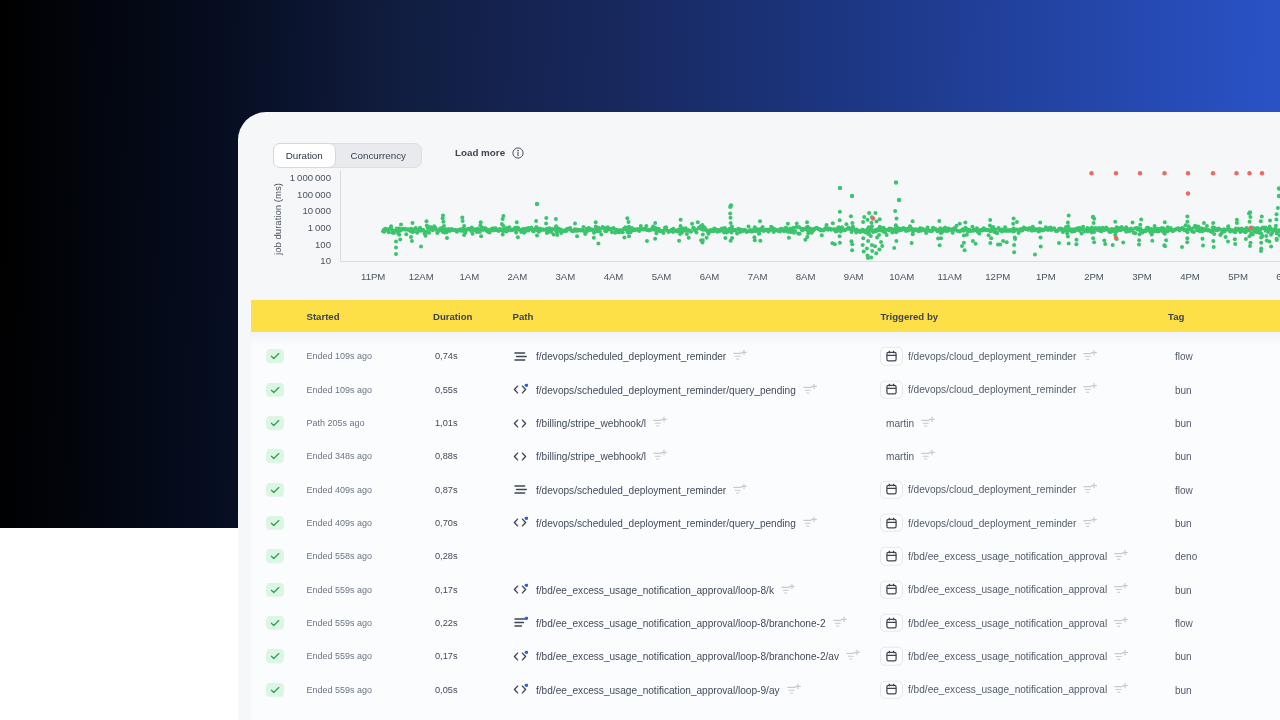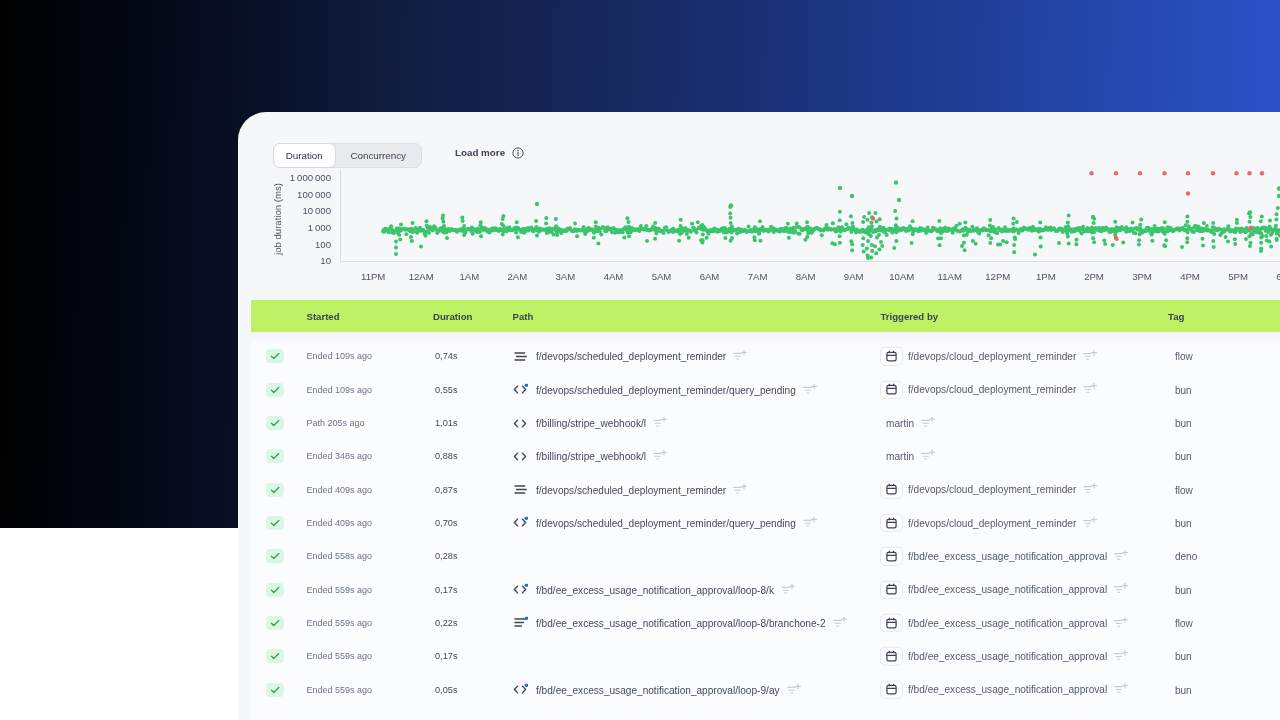--- a/index.html
+++ b/index.html
@@ -10,21 +10,21 @@
   background:#f6f7f9; border-top-left-radius:28px; }
 .tabs { position:absolute; left:34.5px; top:31px; width:149px; height:24.5px;
   background:#e8eaee; border:1px solid #dcdee3; border-radius:7.5px; display:flex; }
 .tab { font-size:9.8px; color:#3b4350; display:flex; align-items:center; justify-content:center; }
 .tab.active { width:63.5px; background:#ffffff; border:1px solid #d6d8dd; border-radius:7px; color:#2f3744; margin:-1px 0 -1px -1px; height:24.5px; }
 .tab.rest { flex:1; }
 .loadmore { position:absolute; left:217px; top:40.3px; transform:translateY(-50%); font-size:9.8px; font-weight:700; color:#3d4654; }
 .infoicon { position:absolute; left:274px; top:34.5px; }
 .chart { position:absolute; left:0; top:0; }
 .ax { font-family:"Liberation Sans",sans-serif; font-size:9.6px; fill:#4a5360; }
-.thead { position:absolute; left:13px; right:0; top:188px; height:31.5px; background:#bef264; }
+.thead { position:absolute; left:13px; right:0; top:188px; height:31.5px; background:#fde047; }
 .th { position:absolute; top:50%; transform:translateY(-50%); font-size:9.6px; font-weight:700; color:#3a4452; }
 .rowsbox { position:absolute; left:13px; right:0; top:219.5px; bottom:0;
   background:linear-gradient(#f2f3f7, #fbfcfe 14px); }
 .row { position:absolute; left:0; right:0; height:33.3px; }
 .cell { position:absolute; top:50%; transform:translateY(-50%); font-size:9.5px; white-space:nowrap; display:flex; align-items:center; }
 .cell svg { display:block; }
 .started { color:#6a7586; font-size:9px; }
 .dur { color:#3f4958; font-size:9.2px; }
 .pathc { color:#414b5c; font-size:10.1px;justify-content:center; }
 .picon { margin-right:8px; }
@@ -1627,20 +1627,31 @@
 </div>
 <div class="row" style="top:308.2px">
 <div class="cell" style="left:15px">
             <svg width="18" height="14.5" viewBox="0 0 18 14.5">
               <rect x="0" y="0" width="18" height="14.5" rx="4.5" fill="#dcf6e4"></rect>
               <path d="M5.4 7.5 L7.8 9.8 L12.8 4.8" stroke="#2f9e55" stroke-width="1.25" fill="none" stroke-linecap="round" stroke-linejoin="round"></path>
             </svg>
           </div>
 <div class="cell started" style="left:55.5px">Ended 559s ago</div>
 <div class="cell dur" style="left:184px">0,17s</div>
+<div class="cell pathc" style="left:262px">
+            <svg class="picon" width="15" height="12" viewBox="0 0 15 12">
+              <path d="M4.6 2.6 L1.4 6 L4.6 9.4 M9.4 2.6 L12.6 6 L9.4 9.4" stroke="#3c4554" stroke-width="1.35" fill="none" stroke-linecap="round" stroke-linejoin="round"></path>
+              <circle cx="13.4" cy="1.8" r="1.8" fill="#2b63e0"></circle>
+            </svg>
+            <span class="ptxt">f/bd/ee_excess_usage_notification_approval/loop-8/branchone-2/av</span>
+            <svg class="ficon" width="14" height="13" viewBox="0 0 14 13">
+              <path d="M0.8 3.9 H8.2 M2.2 6.7 H7.2 M3.6 9.5 H5.8" stroke="#c5cad3" stroke-width="1.15" stroke-linecap="round" fill="none"></path>
+              <path d="M11 0.4 V5.2 M8.6 2.8 H13.4" stroke="#c5cad3" stroke-width="1.15" stroke-linecap="round"></path>
+            </svg>
+          </div>
 <div class="cell trig" style="left:628.5px">
             <span class="calbox">
               <svg width="13" height="13" viewBox="0 0 13 13">
                 <rect x="1.9" y="2.6" width="9.2" height="8.6" rx="1.6" stroke="#3c4554" stroke-width="1.25" fill="none"></rect>
                 <path d="M4.4 1 V3.4 M8.6 1 V3.4 M1.9 5.5 H11.1" stroke="#3c4554" stroke-width="1.25" fill="none"></path>
               </svg>
             </span>
             <span class="trigtxt">f/bd/ee_excess_usage_notification_approval</span>
             <svg class="ficon" width="14" height="13" viewBox="0 0 14 13">
               <path d="M0.8 3.9 H8.2 M2.2 6.7 H7.2 M3.6 9.5 H5.8" stroke="#c5cad3" stroke-width="1.15" stroke-linecap="round" fill="none"></path>

